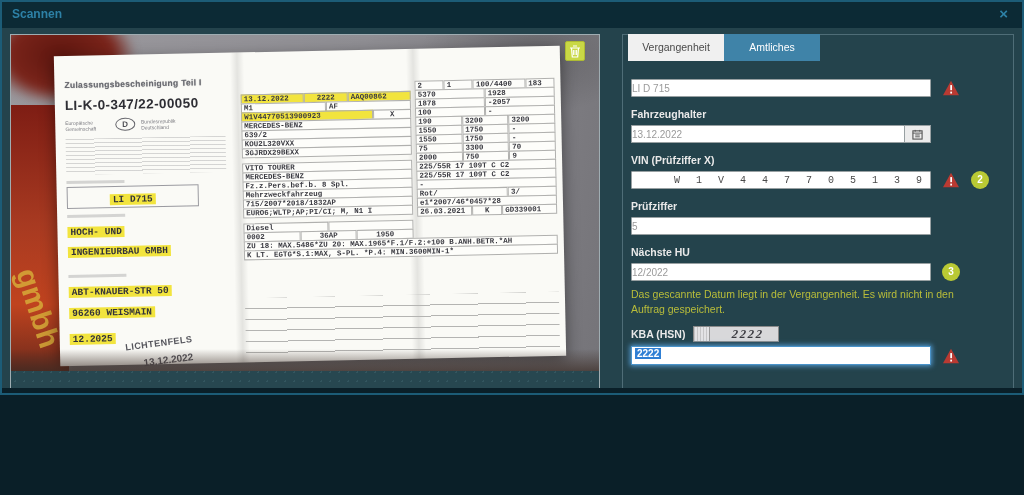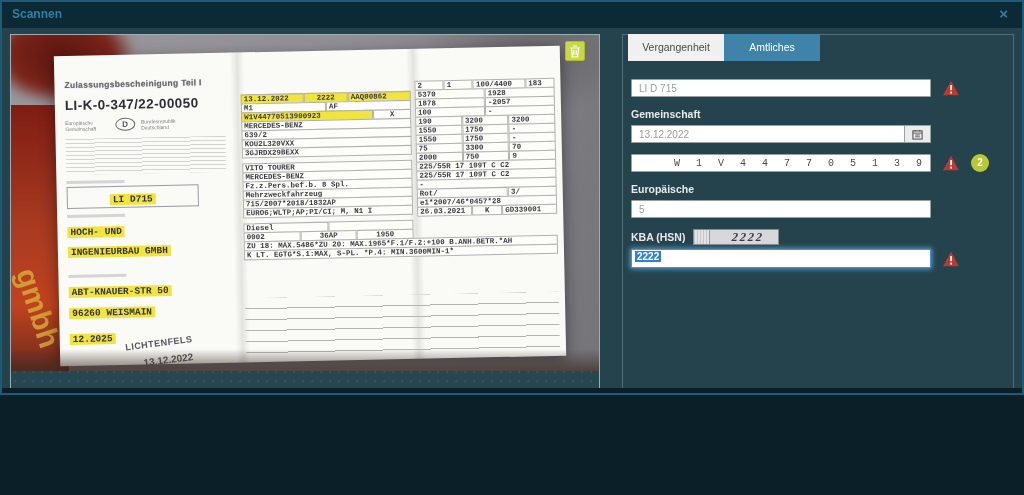--- a/index.html
+++ b/index.html
@@ -59,21 +59,21 @@
   
   .form-panel{position:absolute;left:620px;top:32px;width:392px;height:405px;border:1px solid #4f6d77;}
   .tabs{position:absolute;left:5px;top:-1px;display:flex;}
   .tab{min-width:96px;height:27px;line-height:27px;text-align:center;font-size:10.5px;padding:0 14px;cursor:pointer;}
   .tab.inactive{background:#f0f0f0;color:#4a4a4a;}
   .tab.active{background:#3f83a8;color:#fff;}
   .fields{position:absolute;left:8px;top:44px;right:8px;}
   .field{margin-bottom:11px;}
   .field .flabel{display:block;font-size:10.5px;font-weight:700;color:#e9e9e9;margin-bottom:5px;}
   .frow{display:flex;align-items:center;gap:11px;}
-  .input{width:300px;height:18px;background:#fff;border:1px solid #98a0a2;border-radius:1px;font:10px "Liberation Sans",sans-serif;color:#9a9a9a;padding:0 7px;}
+  .input{width:300px;height:18px;background:#fff;border:1px solid #98a0a2;border-radius:1px;font:10px "Liberation Sans",sans-serif;color:#9a9a9a;padding:0 0;}
   .input.vin{font-family:"Liberation Mono",monospace;color:#4a4a4a;letter-spacing:5px;padding-left:42px;}
   .group{display:flex;width:300px;}
   .group .input{flex:1;border-right:none;width:auto;}
   .calbtn{width:27px;height:18px;background:#ececec;border:1px solid #98a0a2;display:flex;align-items:center;justify-content:center;cursor:pointer;padding:0;}
   .divinput{width:300px;height:19px;background:#fff;border:1px solid #4a93c9;box-shadow:0 0 5px 1px rgba(90,170,235,.85);font:10px "Liberation Sans",sans-serif;padding:1px 3px;}
   .sel{background:#2f7fd4;color:#fff;padding:0 2px;font-weight:700;}
   .badge{width:18px;height:18px;border-radius:50%;background:#b9c934;color:#fff;font:700 10px/18px "Liberation Sans",sans-serif;text-align:center;flex:0 0 auto;}
   .warn-text{color:#b9bd3a;font-size:10.5px;line-height:1.4;width:330px;margin:6px 0 10px;}
   .label-row{display:flex;align-items:center;gap:8px;margin-bottom:4px;}
   .snippet{display:flex;align-items:stretch;border:1px solid #8a8a8a;background:#d8d8da;height:16px;}
@@ -303,53 +303,62 @@
           <input class="input" value="LI D 715" style="">
           <svg width="18" height="16" viewBox="0 0 24 22">
             <path d="M12 1 23 21H1z" fill="#b93a32"></path>
               <rect x="11" y="7" width="2.4" height="7" fill="#fff"></rect>
               <rect x="11" y="16" width="2.4" height="2.6" fill="#fff"></rect>
           </svg>
         </div>
       </div>
 
       <div class="field">
-        <span class="flabel">Gemeinschaft</span>
+        <span class="flabel">Fahrzeughalter</span>
         <div class="frow">
           <div class="group">
             <input class="input" value="13.12.2022" style="">
             <button class="calbtn">
               <svg width="11" height="11" viewBox="0 0 12 12">
                 <rect x="1" y="2" width="10" height="9" fill="none" stroke="#555" stroke-width="1.2"></rect>
                 <path d="M1 4.5h10M3.5 1v2M8.5 1v2M3.5 6.5h5M3.5 8.5h5" stroke="#555" stroke-width="1"></path>
               </svg>
             </button>
           </div>
         </div>
       </div>
 
       <div class="field">
+        <span class="flabel">VIN (Prüfziffer X)</span>
         <div class="frow">
           <input class="input vin" value="W 1 V 4 4 7 7 0 5 1 3 9 0 0 9 2 3" style="">
           <svg width="18" height="16" viewBox="0 0 24 22">
             <path d="M12 1 23 21H1z" fill="#b93a32"></path>
               <rect x="11" y="7" width="2.4" height="7" fill="#fff"></rect>
               <rect x="11" y="16" width="2.4" height="2.6" fill="#fff"></rect>
           </svg>
           <span class="badge">2</span>
         </div>
       </div>
 
       <div class="field">
-        <span class="flabel">Europäische</span>
+        <span class="flabel">Prüfziffer</span>
         <div class="frow">
           <input class="input" value="5" style="">
         </div>
       </div>
 
+      <div class="field" style="margin-bottom:0">
+        <span class="flabel">Nächste HU</span>
+        <div class="frow">
+          <input class="input" value="12/2022" style="">
+          <span class="badge">3</span>
+        </div>
+        <div class="warn-text">Das gescannte Datum liegt in der Vergangenheit. Es wird nicht in den Auftrag gespeichert.</div>
+      </div>
 
       <div class="field hsn">
         <div class="label-row">
           <span class="flabel" style="margin-bottom:0">KBA (HSN)</span>
           <span class="snippet">
             <span class="sub"></span>
             <span class="val">2222</span>
           </span>
         </div>
         <div class="frow">

